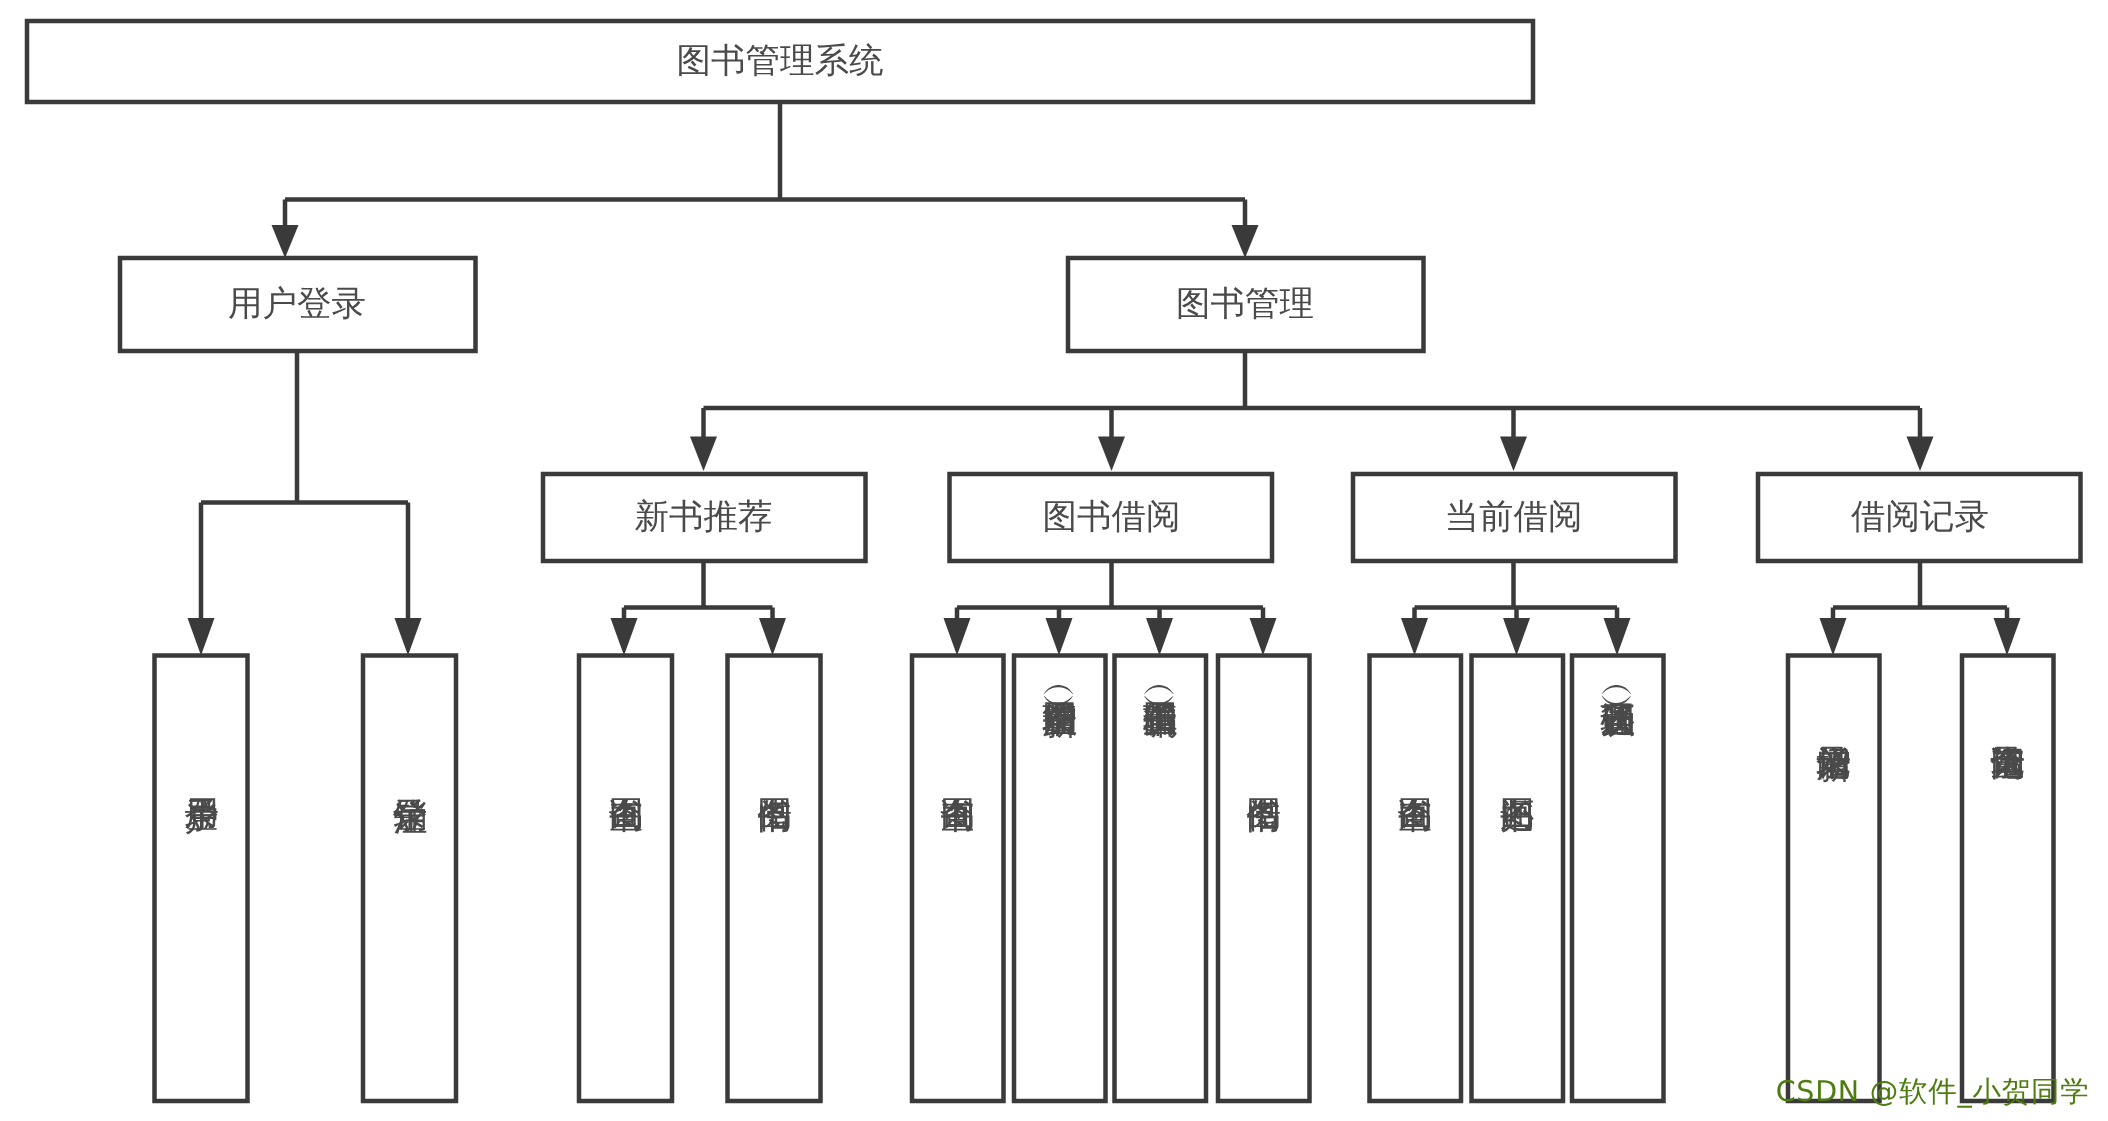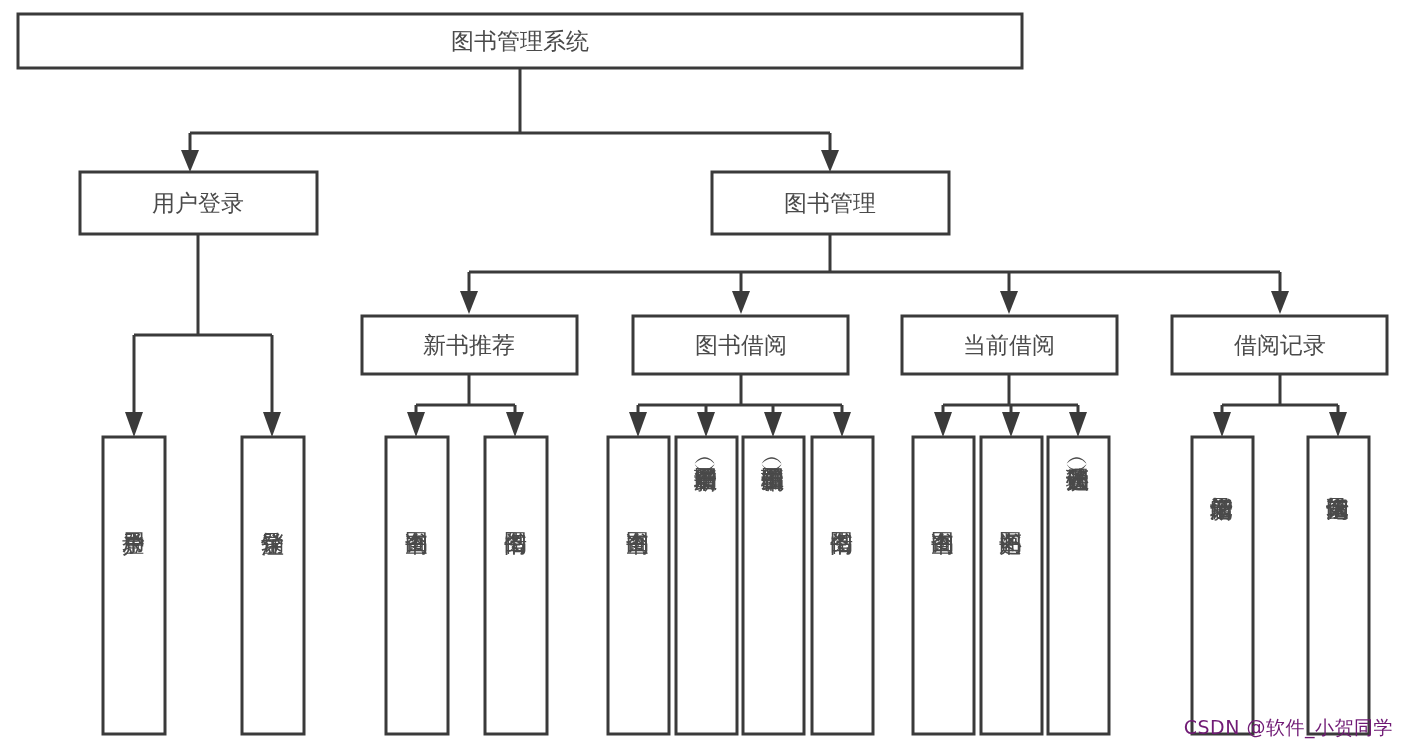--- a/index.html
+++ b/index.html
@@ -25,21 +25,21 @@
     fill:#4a4a4a;
     font-family:"DejaVu Sans","Liberation Sans",sans-serif;
     font-size:23px;
     text-anchor:middle;
   }
   .watermark{
     position:absolute;
     right:12px;bottom:6px;
     font-family:"DejaVu Sans","Liberation Sans",sans-serif;
     font-size:19px;
-    color:#701a75;
+    color:#4d7c0f;
     white-space:nowrap;
     letter-spacing:0.5px;
   }
 </style>
 </head>
 <body>
 
 <div id="chart-root">
 <svg width="1405" height="747" viewBox="0 0 1405 747" xmlns="http://www.w3.org/2000/svg">
 

